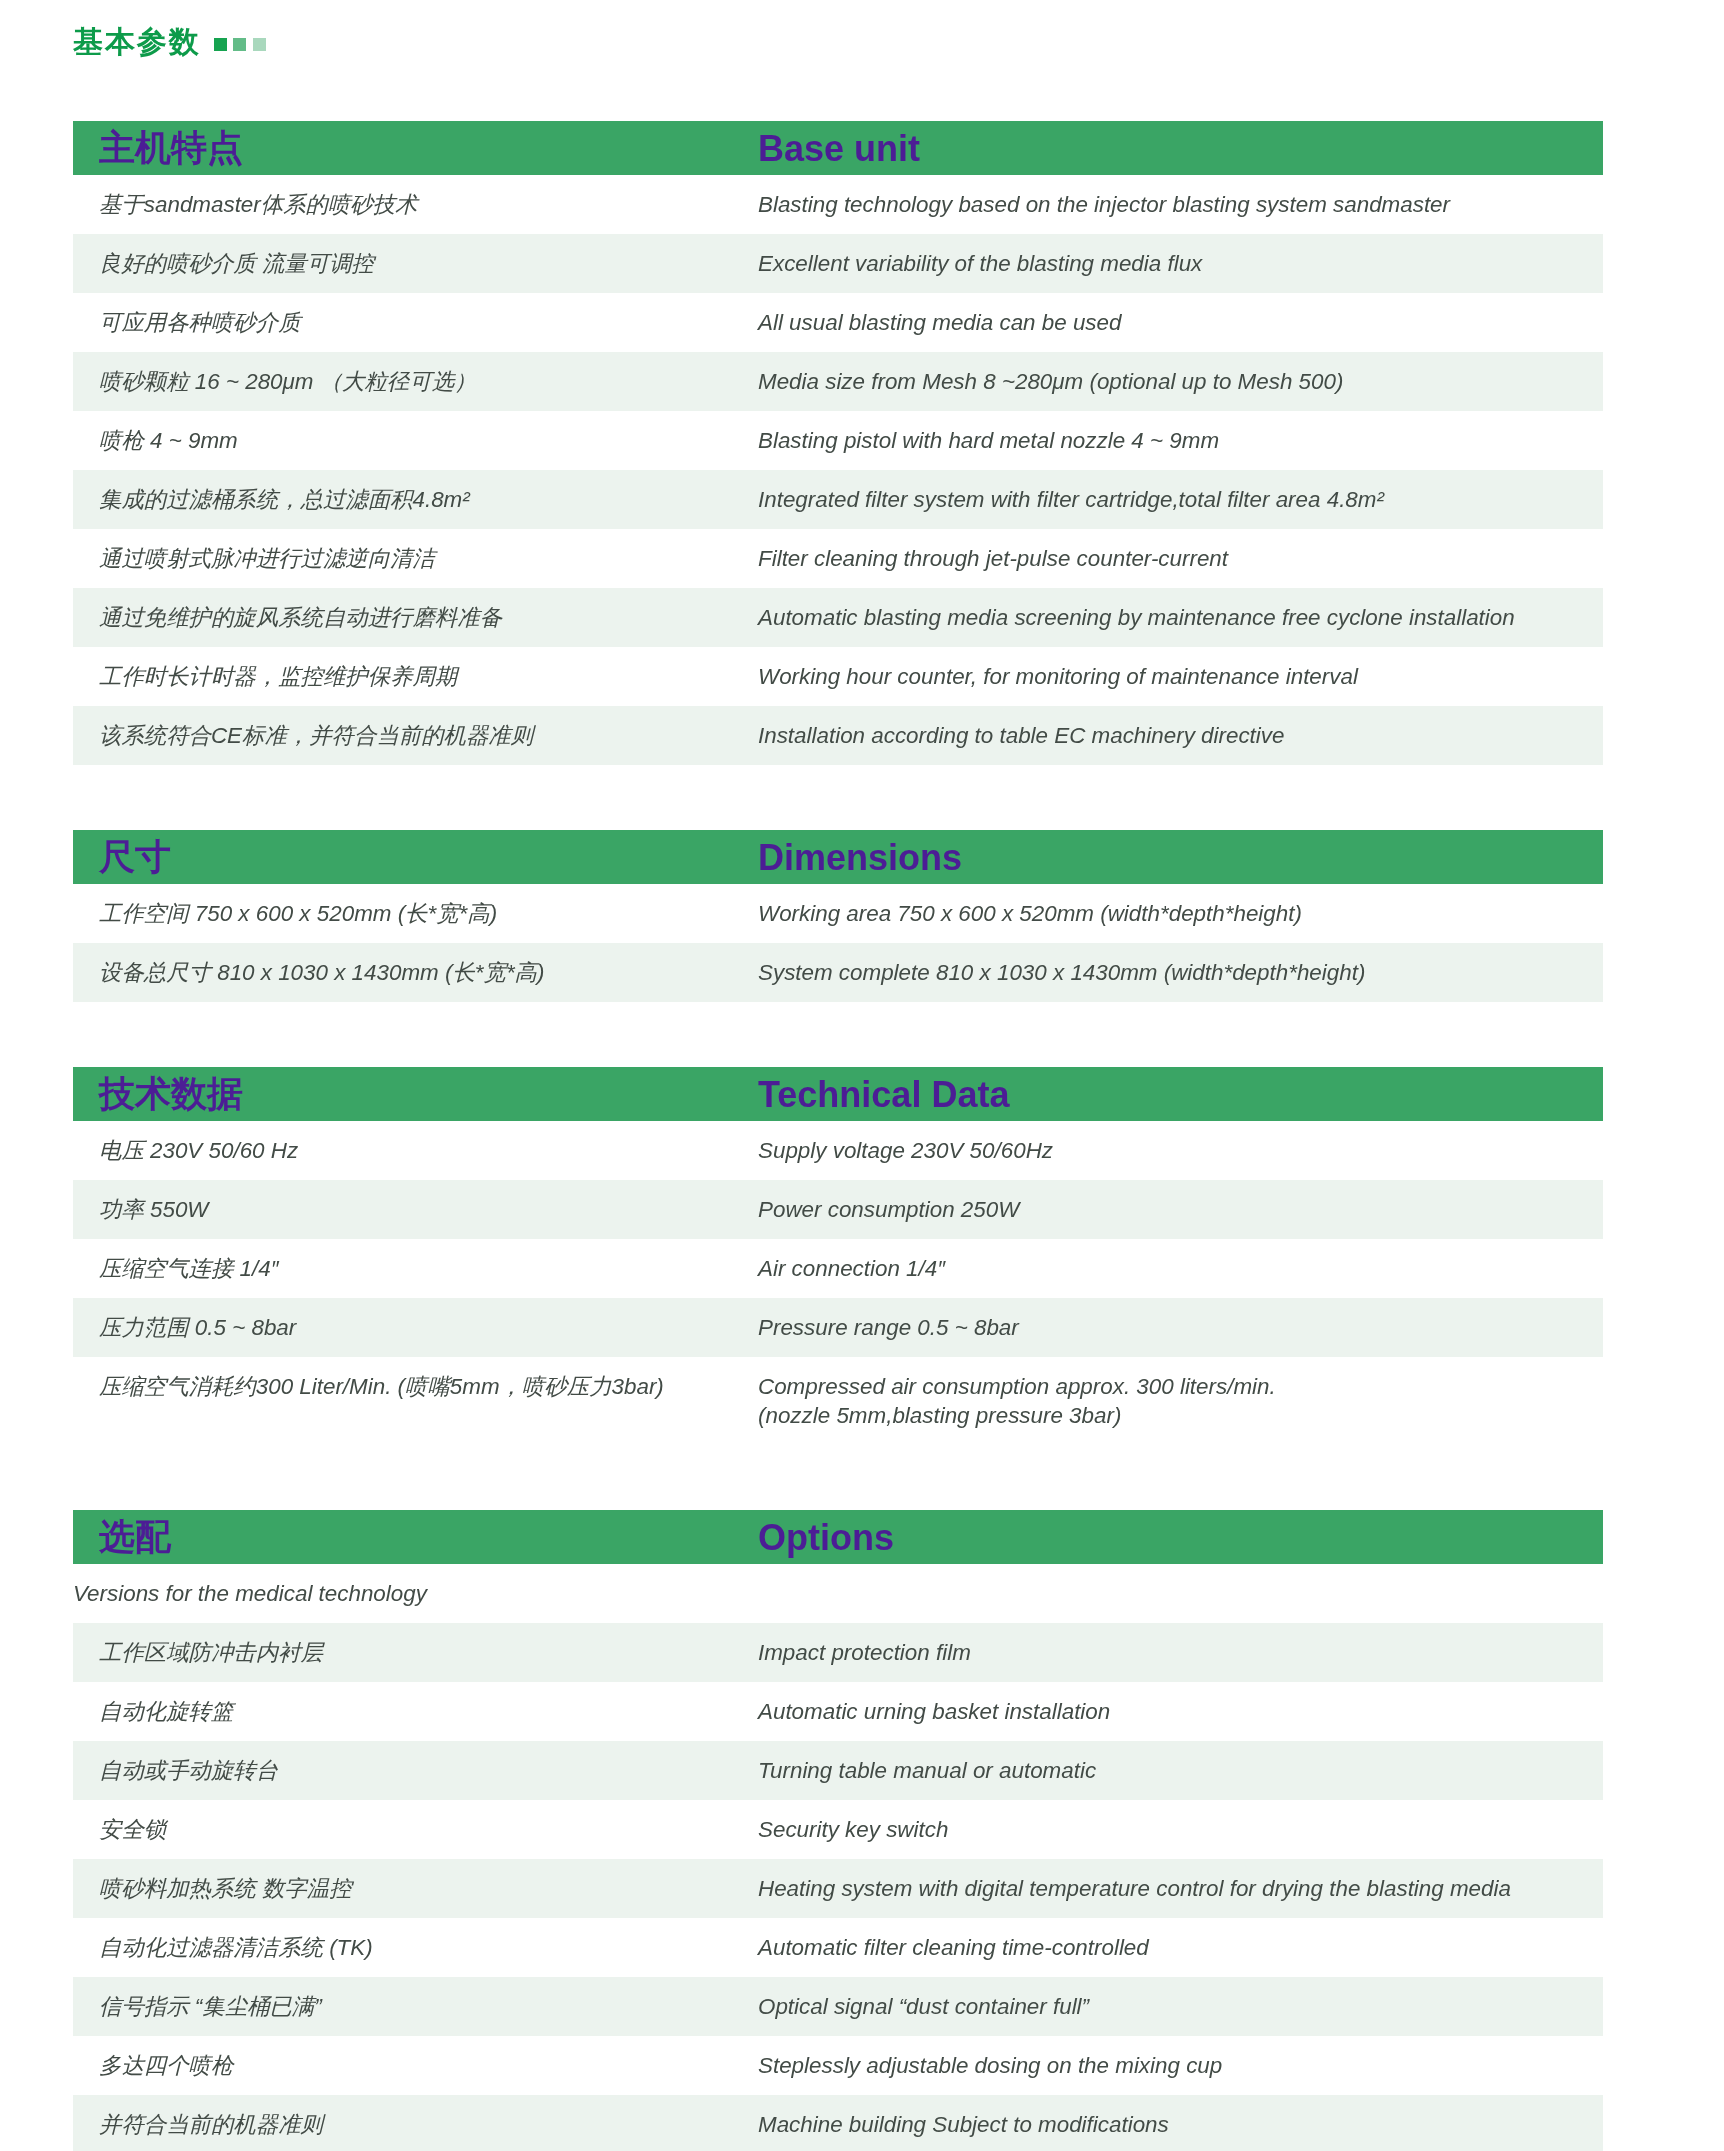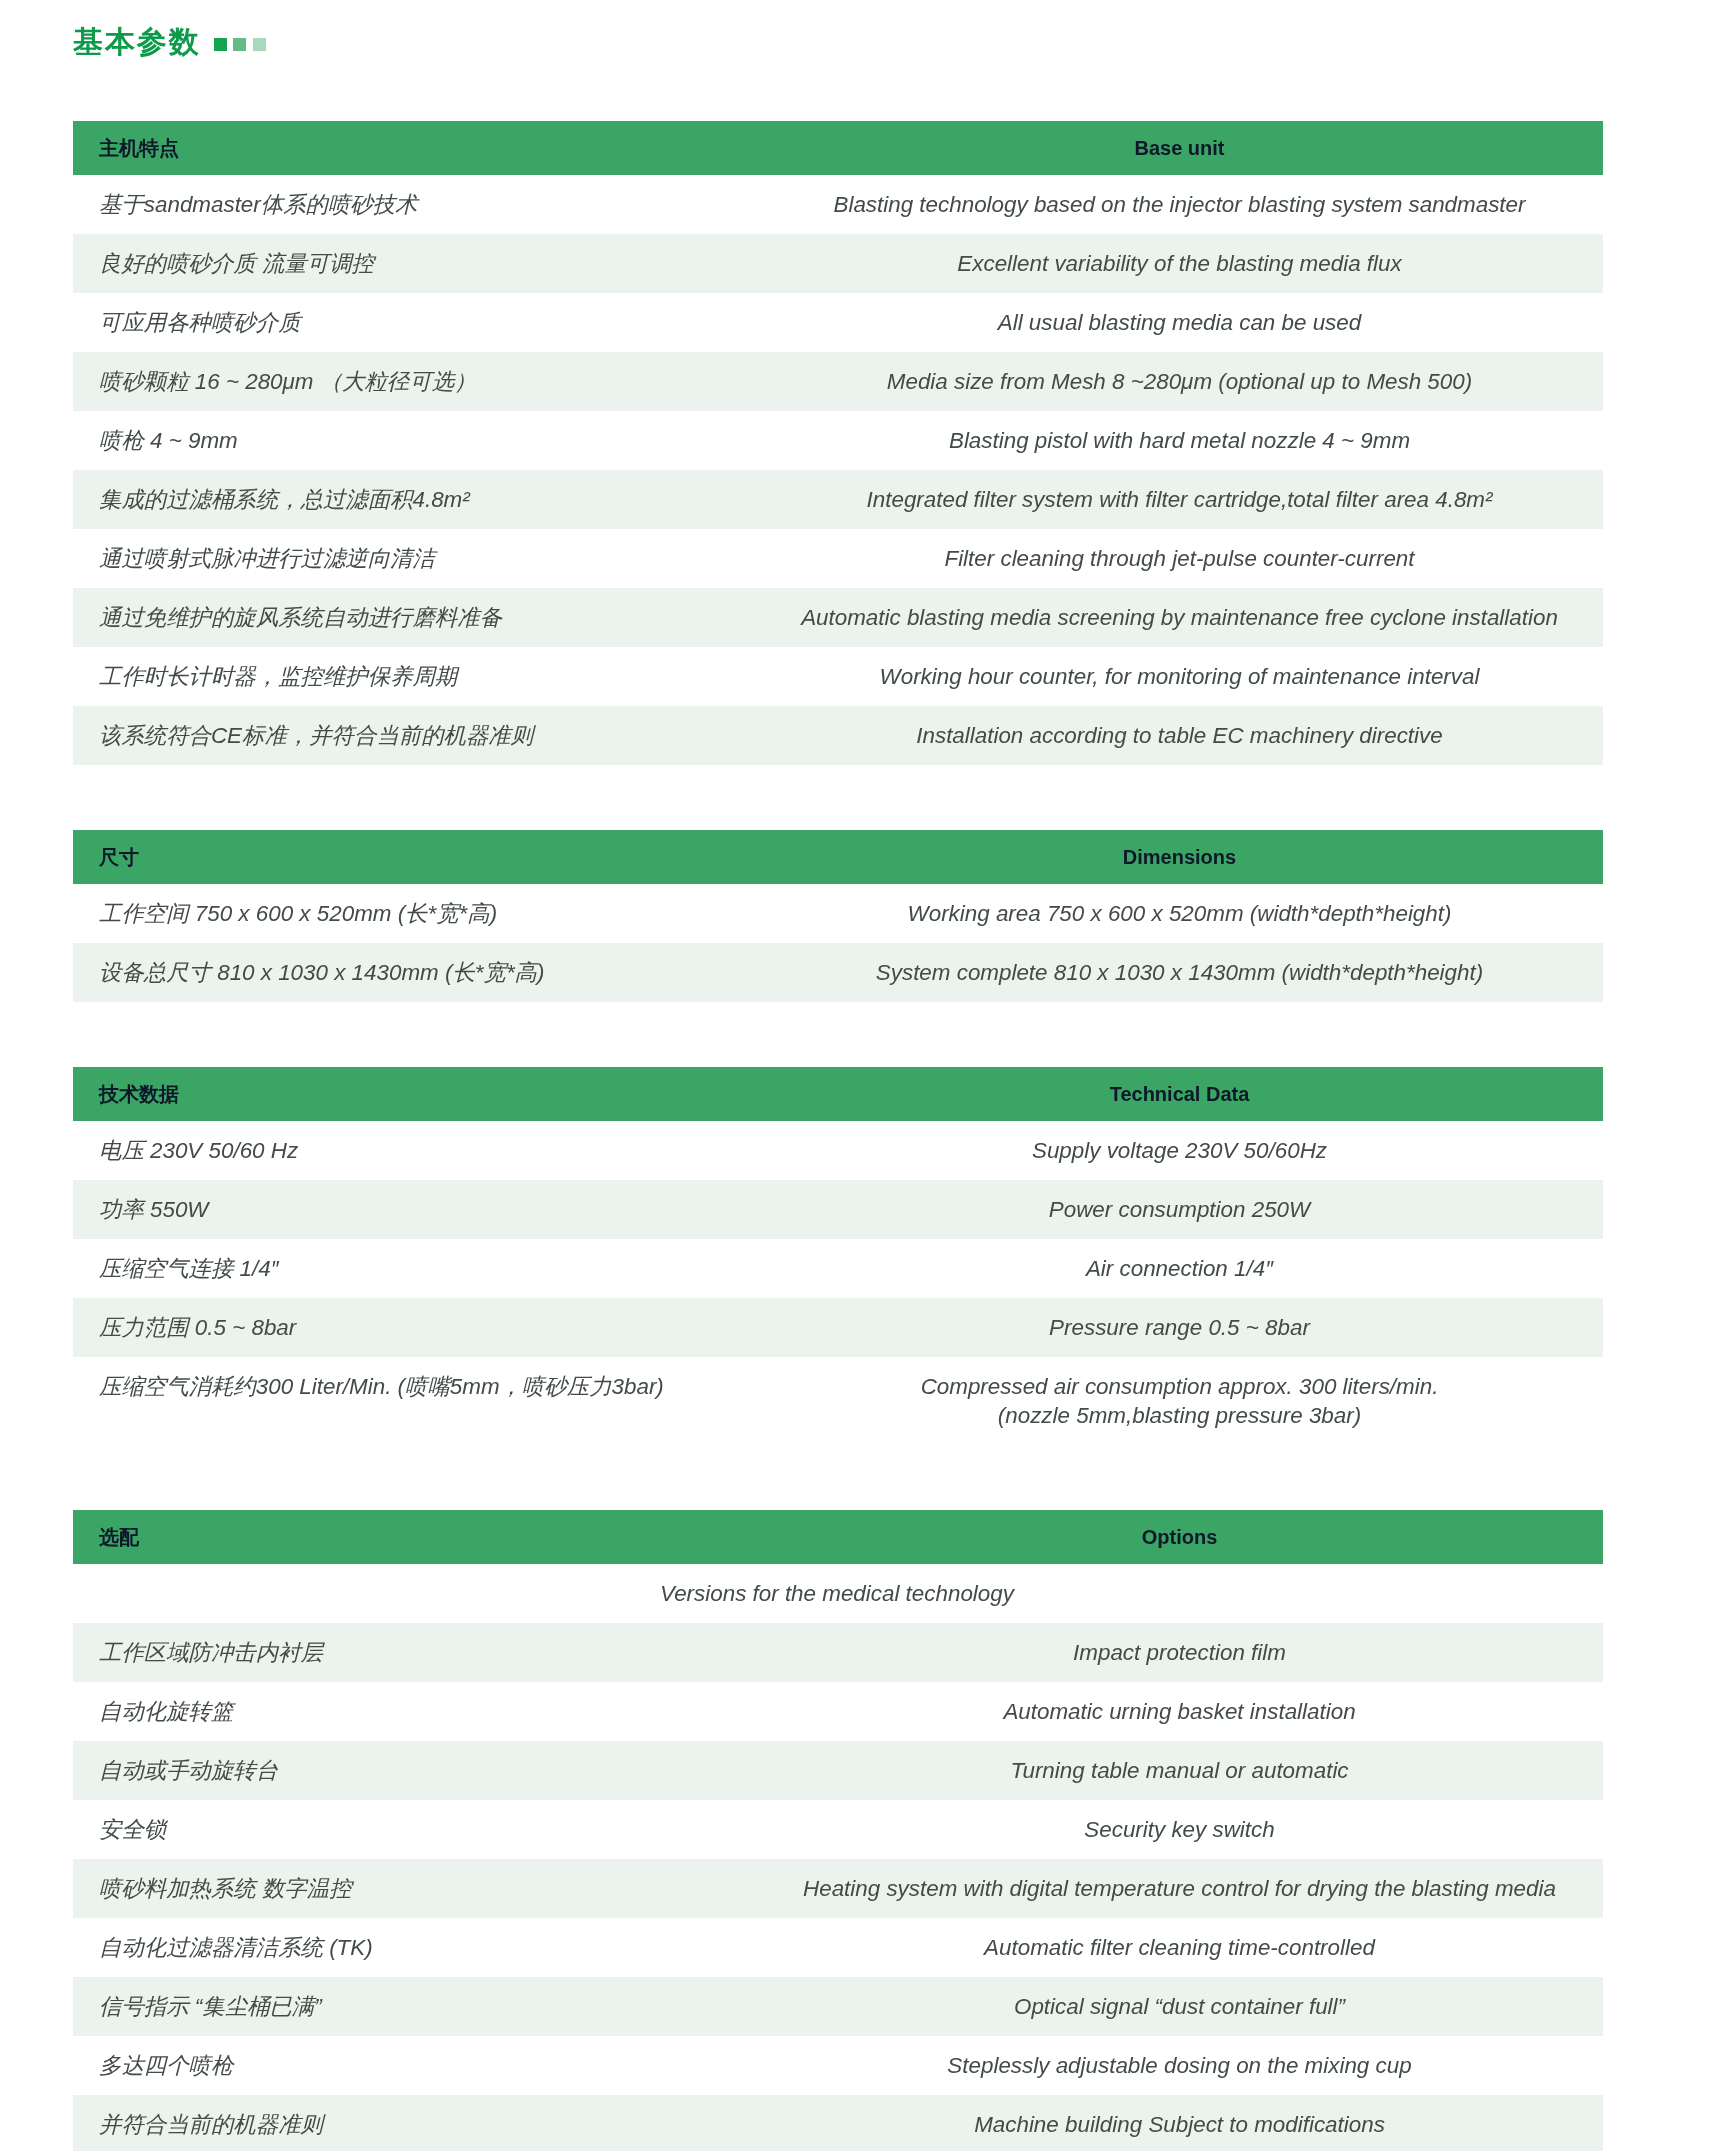--- a/index.html
+++ b/index.html
@@ -45,34 +45,33 @@
     height:13px;
     display:inline-block;
   }
   .spec-section{margin-top:0;}
   .spec-section + .spec-section{margin-top:65px;}
   .section-header{
     display:flex;
     align-items:center;
     height:54px;
     background:var(--green-header);
-    color:#0f172a;
+    color:#4c1d95;
     font-weight:bold;
-    font-size:20px;
+    font-size:36px;
   }
   .cell{padding-left:26px;}
   .cell.zh{
     width:685px;
     flex:0 0 685px;
   }
   .cell.en{
     flex:1 1 auto;
     padding-left:0;
     padding-right:2px;
-    text-align:center;
   }
   .section-header .cell{padding-top:1.9px;}
   .row{
     display:flex;
     align-items:baseline;
     padding:15px 0;
     font-size:22.4px;
     line-height:29px;
     font-style:italic;
   }

